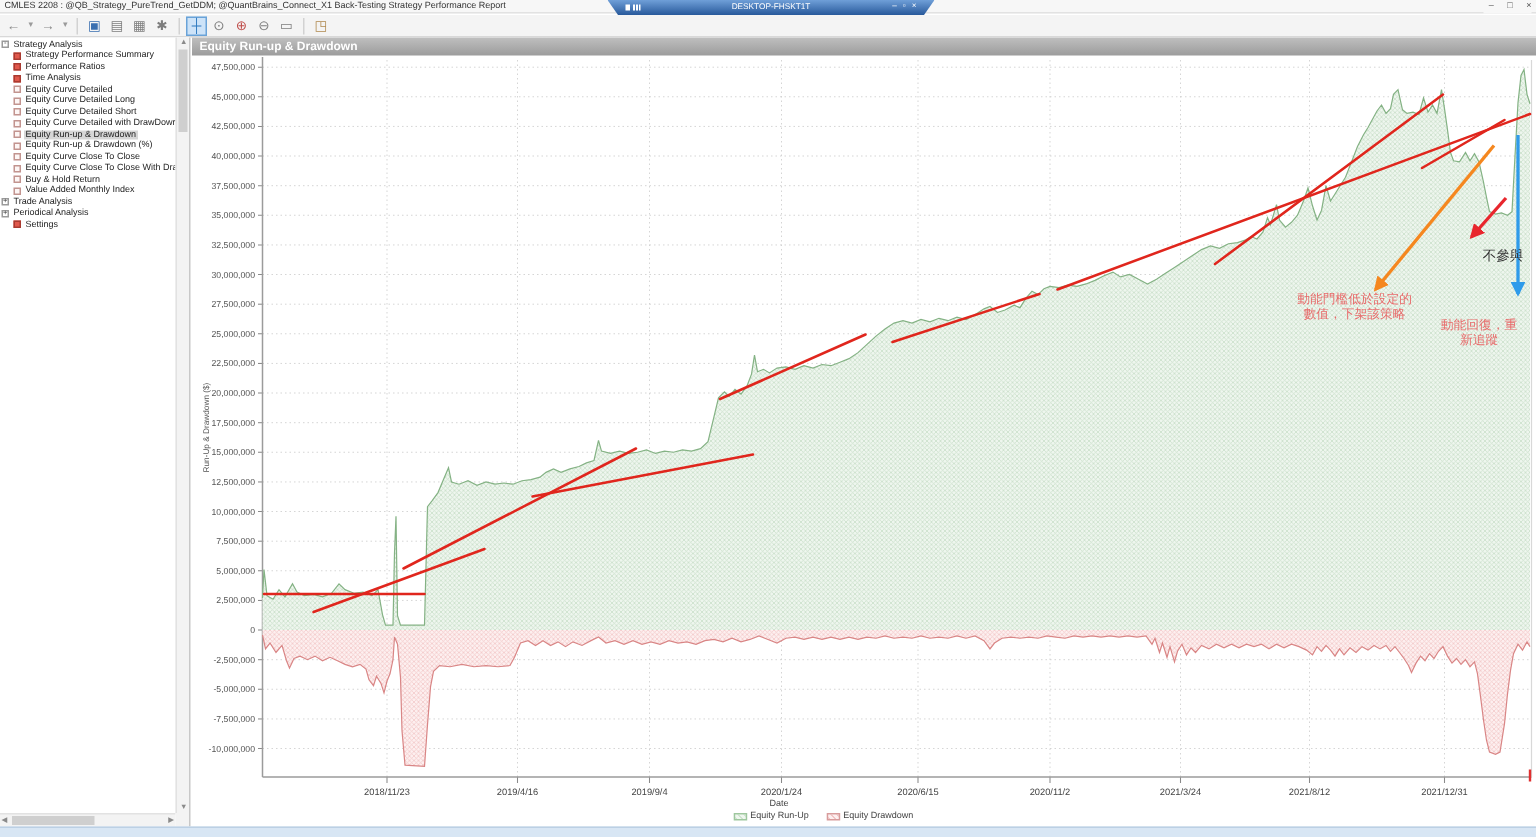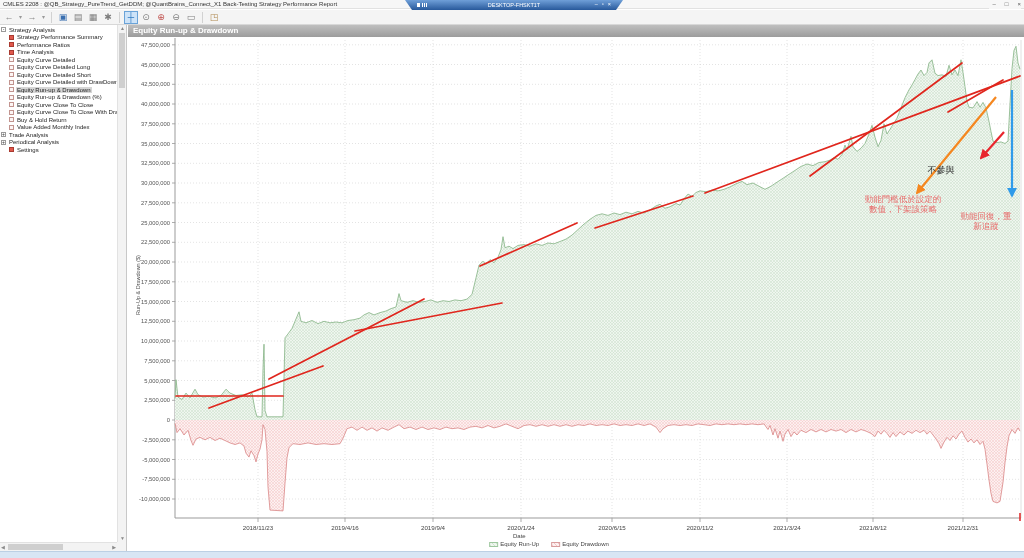--- a/index.html
+++ b/index.html
@@ -360,19 +360,19 @@
     <div class="legend">
         <span class="litem">
           <span class="lsw green"></span>
           <span>Equity Run-Up</span>
         </span>
         <span class="litem">
           <span class="lsw red"></span>
           <span>Equity Drawdown</span>
         </span>
       </div>
-  <div class="ann" style="left: 814px; top: 128px; color: rgb(51, 51, 51); font-size: 9px;">不參與</div>
+  <div class="ann" style="left: 875px; top: 128px; color: rgb(51, 51, 51); font-size: 9px;">不參與</div>
       <div class="ann" style="left: 776px; top: 157px; color: rgb(232, 106, 106); font-size: 8.5px;">動能門檻低於設定的<br>數值，下架該策略</div>
       <div class="ann" style="left: 859px; top: 174px; color: rgb(232, 106, 106); font-size: 8.5px;">動能回復，重<br>新追蹤</div>
     </div>
 </div>
 
 <div class="status"></div>
 
 </body></html>

